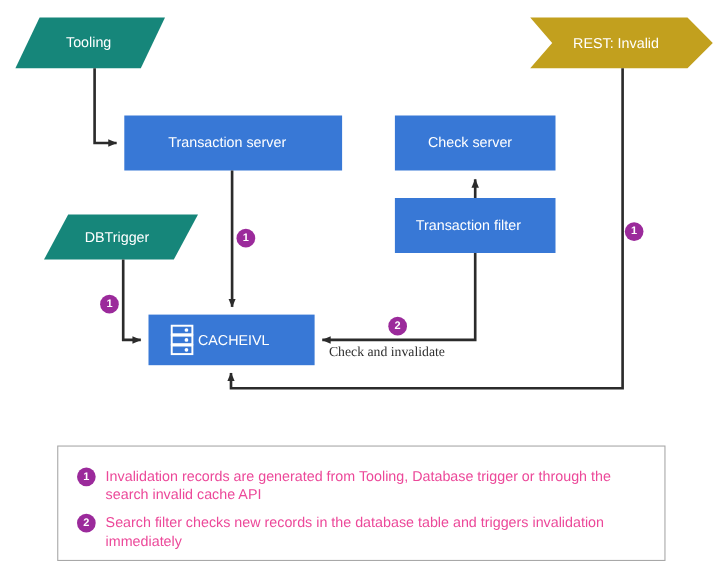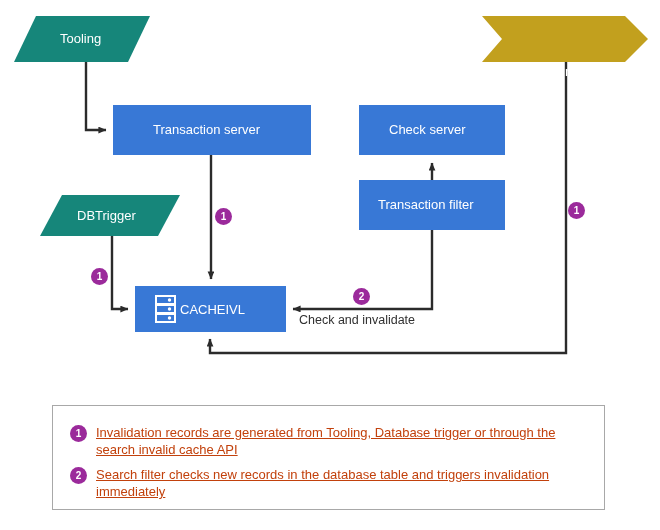--- a/index.html
+++ b/index.html
@@ -81,26 +81,25 @@
     font-size: 10px;
     font-weight: bold;
     display: flex;
     align-items: center;
     justify-content: center;
     flex: 0 0 auto;
     margin-top: 1px;
   }
   .legend-text {
     margin-left: 9px;
-    color: #c2410c;
+    color: #ec4899;
     font-size: 13px;
     line-height: 17px;
     font-family: "Liberation Sans", sans-serif;
     max-width: 500px;
-    text-decoration: underline;
   }
   #legend-row-1 { left: 17px; top: 18px; }
   #legend-row-2 { left: 17px; top: 60px; }
   .server-icon {
     position: absolute;
     left: 155px;
     top: 295px;
     width: 21px;
     height: 28px;
   }
@@ -150,31 +149,31 @@
     <rect x="1" y="19" width="19" height="8" fill="none" stroke="#ffffff" stroke-width="2"></rect>
     <circle cx="14.5" cy="5" r="1.7" fill="#ffffff"></circle>
     <circle cx="14.5" cy="14" r="1.7" fill="#ffffff"></circle>
     <circle cx="14.5" cy="23" r="1.7" fill="#ffffff"></circle>
   </svg>
 
   <div class="node-label" style="left:60px; top:31px;">Tooling</div>
 
   <div class="node-label" style="left:77px; top:208px;">DBTrigger</div>
 
-  <div class="node-label" style="left:521px; top:32px;margin-top:32px;">REST: Invalid</div>
+  <div class="node-label" style="left:521px; top:32px;">REST: Invalid</div>
 
   <div class="node-label" style="left:153px; top:122px;text-align:center;">Transaction server</div>
 
   <div class="node-label" style="left:389px; top:122px;">Check server</div>
 
   <div class="node-label" style="left:378px; top:197px;text-align:right;">Transaction filter</div>
 
   <div class="node-label" style="left:180px; top:302px;">CACHEIVL</div>
 
-  <div class="edge-label" style="left:299px; top:313px;">Check and invalidate</div>
+  <div class="edge-label" style="left:299px; top:313px;font-family:Liberation Serif, serif;">Check and invalidate</div>
 
   <div class="badge" style="left:215px; top:208px;">1</div>
 
   <div class="badge" style="left:91px; top:268px;">1</div>
 
   <div class="badge" style="left:568px; top:202px;">1</div>
 
   <div class="badge" style="left:353px; top:288px;">2</div>
 
   <div id="legend-box">

